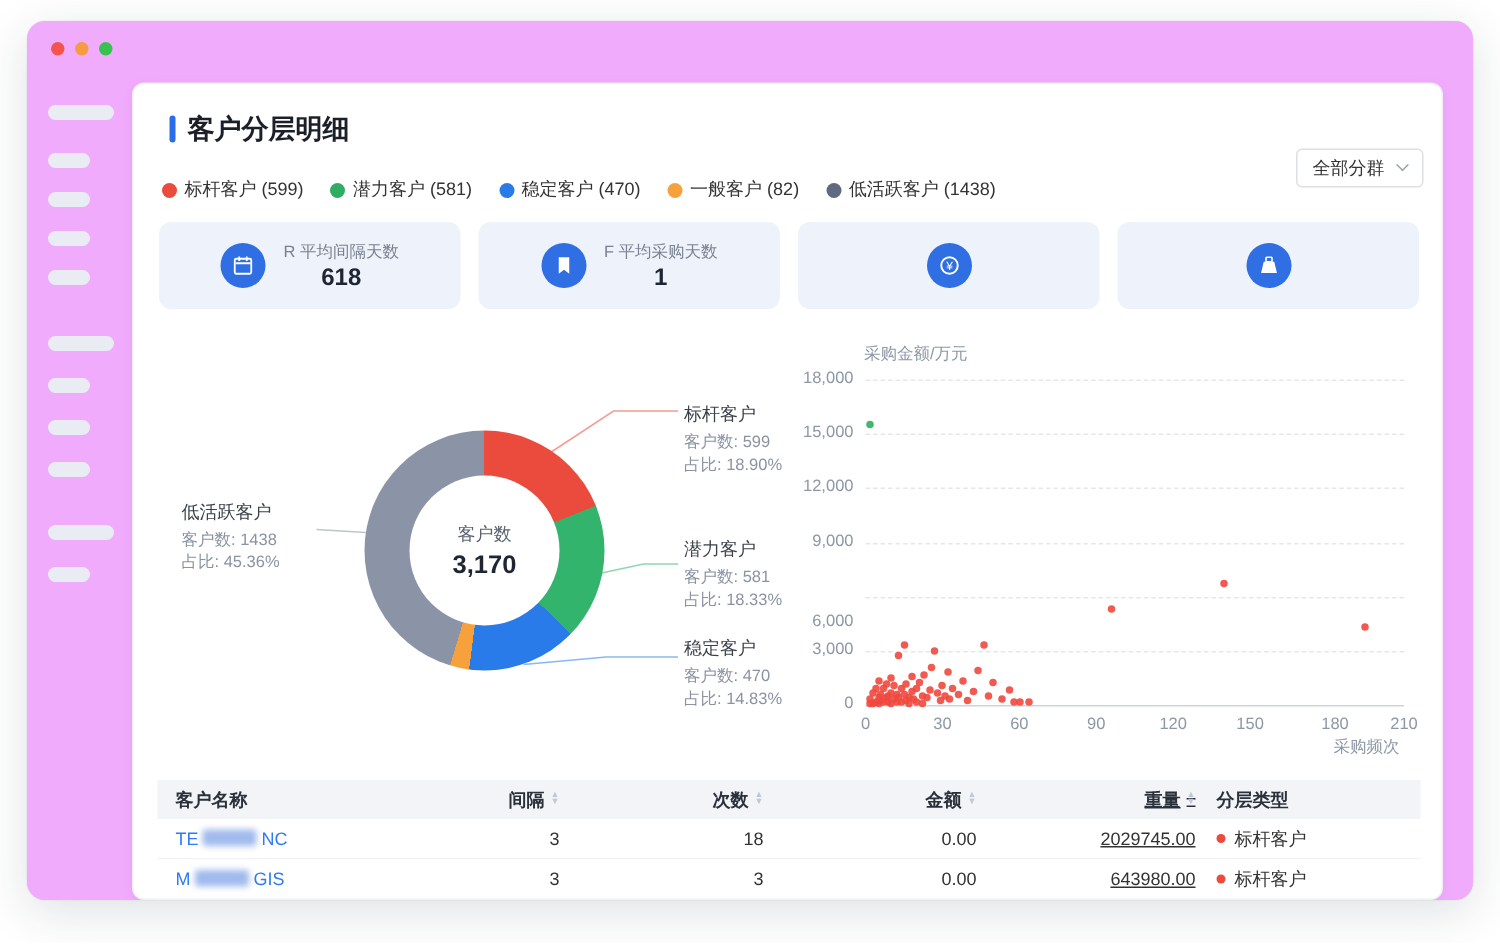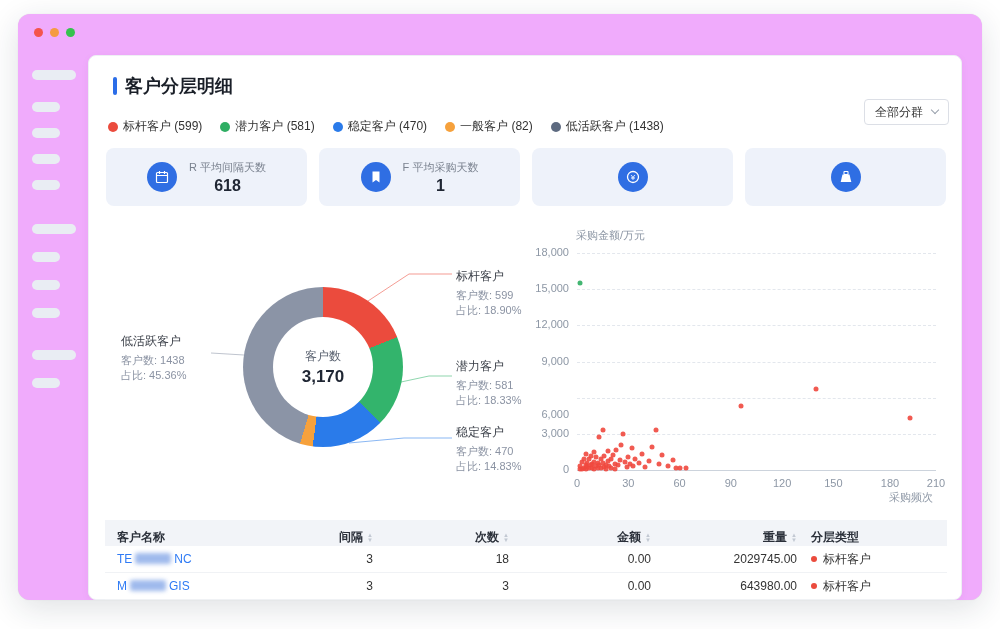--- a/index.html
+++ b/index.html
@@ -53,25 +53,25 @@
 
   .ylabel { position:absolute; left:487px; top:172px; font-size:11px; color:#8d97a5; }
   .xlabel { position:absolute; left:800px; top:434px; font-size:11px; color:#8d97a5; }
   .plot { position:absolute; left:488px; top:197px; width:359px; height:218px; border-bottom:1px solid #ccd3dc; }
   .gridline { position:absolute; left:0; right:0; height:0; border-top:1px dashed #e3e7ed; }
   .ytick { position:absolute; left:-60px; width:52px; text-align:right; font-size:11px; color:#8d97a5; }
   .xtick { position:absolute; top:224px; width:28px; text-align:center; font-size:11px; color:#8d97a5; }
   .dot { position:absolute; width:5px; height:5px; border-radius:50%; transform:translate(-50%,-50%); opacity:.9; }
 
   .table { position:absolute; left:16px; top:464px; width:842px; font-size:12px; color:#333; }
-  .thead { display:flex; align-items:flex-end; height:26px; background:#f2f4f8; font-weight:bold; color:#2b303a; }
+  .thead { display:flex; align-items:center; height:26px; background:#f2f4f8; font-weight:bold; color:#2b303a; }
   .tr { display:flex; align-items:center; height:27px; border-bottom:1px solid #f0f2f5; background:#fff; cursor:pointer; }
   .c-name { width:140px; padding-left:12px; text-align:left; }
   .c-gap { width:128px; text-align:right; } .c-times { width:136px; text-align:right; }
-  .c-amount { width:142px; text-align:right; } .c-weight { width:146px; text-align:right; }
+  .c-amount { width:142px; text-align:right; } .c-weight { width:146px; text-align:right;text-decoration:underline; }
   .c-type { flex:1; padding-left:14px; text-align:left; display:flex; align-items:center; gap:6px; }
   .thead .c-gap, .thead .c-times, .thead .c-amount, .thead .c-weight { display:flex; justify-content:flex-end; align-items:center; }
   .sorter { display:inline-flex; flex-direction:column; margin-left:4px; }
   .sorter i { font-style:normal; font-size:6px; line-height:5px; color:#c2c8d2; }
   .link { color:#2f7bf5; text-decoration:none; }
   .redact { display:inline-block; width:36px; height:11px; background:#88a9e8; border-radius:2px;
             filter:blur(2px); opacity:.8; margin:0 3px; vertical-align:-1px; }
   .tdot { width:6px; height:6px; border-radius:50%; display:inline-block; }
 </style>
 </head>

